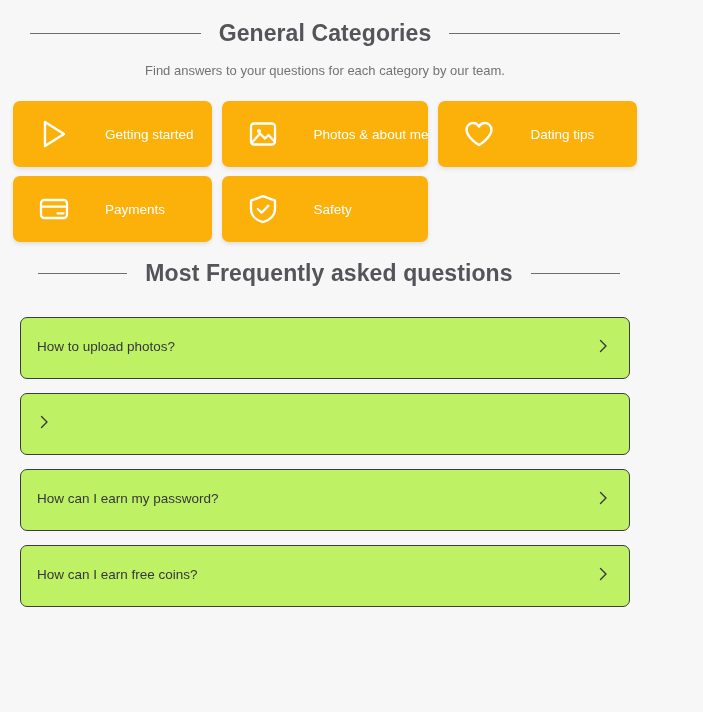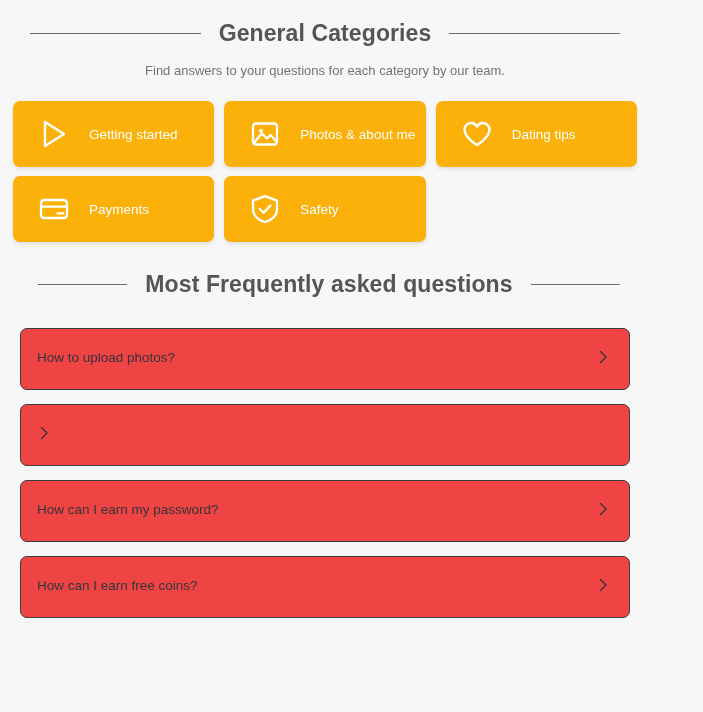--- a/index.html
+++ b/index.html
@@ -70,58 +70,58 @@
     gap: 9px 10px;
   }
   .tile {
     background: #fbb00a;
     border-radius: 7px;
     height: 66px;
     display: flex;
     align-items: center;
     padding-left: 24px;
     box-sizing: border-box;
-    gap: 18px;
+    gap: 34px;
     box-shadow: 0 2px 4px rgba(0,0,0,.10);
     cursor: pointer;
   }
   .tile .tile-icon {
     width: 34px;
     height: 34px;
     flex: 0 0 34px;
     display: flex;
     align-items: center;
     justify-content: center;
   }
   .tile .tile-icon svg { display: block; }
   .tile .tile-label {
     font-size: 13.5px;
     color: #ffffff;
     white-space: nowrap;
   }
 
   
-  .head-faq { margin-top: 29px; padding-left: 38px; }
+  .head-faq { margin-top: 18px; padding-left: 38px; }
 
   .faq-list {
     margin: 30px 20px 0 20px;
     display: flex;
     flex-direction: column;
     gap: 14px;
   }
   .faq-item {
     border: 1px solid #3b3b40;
     border-radius: 7px;
     height: 62px;
     display: flex;
     align-items: center;
     justify-content: space-between;
     padding: 0 19px 4px 16px;
     box-sizing: border-box;
-    background: #ef4444;
+    background: #bef264;
     cursor: pointer;
   }
   .faq-q {
     font-size: 13.5px;
     color: #35353a;
   }
   .faq-chevron {
     width: 14px;
     height: 18px;
     flex: 0 0 14px;

